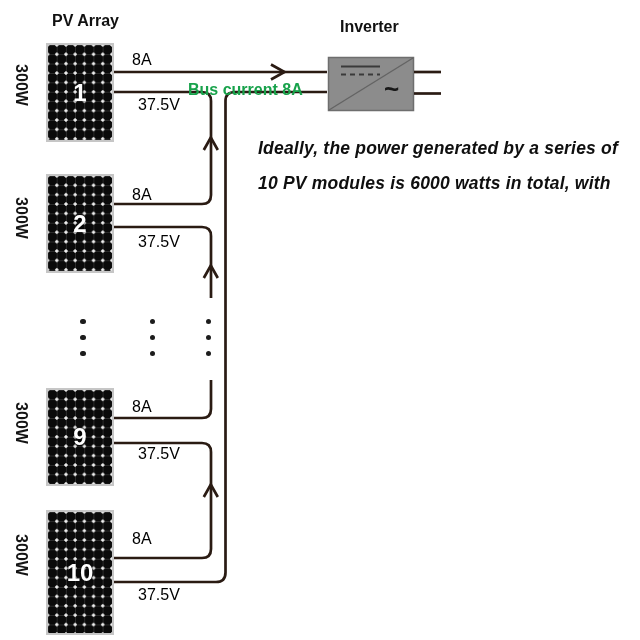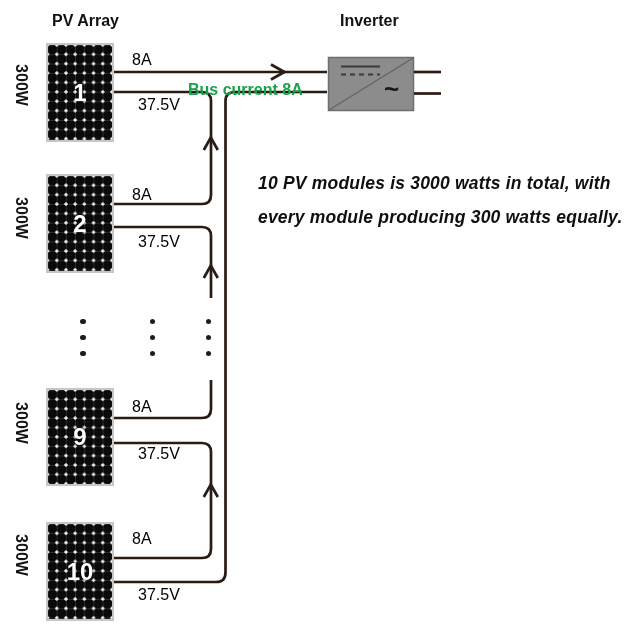--- a/index.html
+++ b/index.html
@@ -18,21 +18,21 @@
     position:absolute;left:46px;width:68px;box-sizing:border-box;
     border:2px solid #c6c6c6;background-color:#0a0a0a;
     background-image:
       radial-gradient(circle, #efefef 1.3px, rgba(0,0,0,0) 1.9px),
       linear-gradient(to right, #2e2e2e 1px, rgba(0,0,0,0) 1px),
       linear-gradient(to bottom, #2e2e2e 1px, rgba(0,0,0,0) 1px);
     background-size:9.2px 9.4px, 9.2px 9.4px, 9.2px 9.4px;
     background-position:4.2px 4.6px, 8.7px 0, 0 9.2px;
     display:flex;align-items:center;justify-content:center;
   }
-  .p1{top:43px;height:99px}.p2{top:174px;height:99px}.p9{top:388px;height:98px}.p10{top:522px;height:99px}
+  .p1{top:43px;height:99px}.p2{top:174px;height:99px}.p9{top:388px;height:98px}.p10{top:510px;height:125px}
   .pnum{font-size:24px;font-weight:700;color:#ffffff;text-shadow:0 0 3px rgba(0,0,0,.95);}
   .power{position:absolute;left:-28px;width:98px;text-align:center;transform:rotate(90deg);
          font-size:16px;font-weight:600;color:#141414;}
   .pw1{top:76px}.pw2{top:209px}.pw9{top:414px}.pw10{top:546px}
   .amp{left:132px}
   .a1{top:51px}.a2{top:186px}.a9{top:398px}.a10{top:530px}
   .volt{left:138px}
   .v1{top:96px}.v2{top:233px}.v9{top:445px}.v10{top:586px}
   .dot{position:absolute;width:5.5px;height:5.5px;border-radius:50%;background:#1c1c1c;}
   .ann{position:absolute;left:258px;font-size:17.5px;font-weight:600;font-style:italic;
@@ -68,21 +68,21 @@
     <path class="wire" d="M211 380 V409 Q211 418 202 418 H114"></path>
 
     <path class="wire" d="M114 443 H202 Q211 443 211 452 V549 Q211 558 202 558 H114"></path>
     <path class="arrow" d="M203.8 497 L210.8 484.5 L217.8 497"></path>
 
     <path class="wire" d="M414 72 H441"></path>
     <path class="wire" d="M414 93.5 H441"></path>
   </svg>
 
   <div class="lbl title" style="left:52px;top:12px">PV Array</div>
-  <div class="lbl title" style="left:340px;top:12px">Inverter</div>
+  <div class="lbl title" style="left:340px;top:18px">Inverter</div>
   <div class="bus-lbl">Bus current 8A</div>
 
   <div class="panel p1">
     <span class="pnum">1</span>
   </div>
   <div class="power pw1">300W</div>
   <div class="lbl amp a1">8A</div>
   <div class="lbl volt v1">37.5V</div>
 
   <div class="panel p2">
@@ -111,17 +111,17 @@
   <div class="dot" style="left:80.2px;top:318.7px"></div>
   <div class="dot" style="left:80.2px;top:334.7px"></div>
   <div class="dot" style="left:80.2px;top:350.7px"></div>
   <div class="dot" style="left:149.7px;top:318.7px"></div>
   <div class="dot" style="left:149.7px;top:334.7px"></div>
   <div class="dot" style="left:149.7px;top:350.7px"></div>
   <div class="dot" style="left:205.7px;top:318.7px"></div>
   <div class="dot" style="left:205.7px;top:334.7px"></div>
   <div class="dot" style="left:205.7px;top:350.7px"></div>
 
-  <div class="ann l2">10 PV modules is 3000 watts in total, with</div>
-  <div class="ann l3">every module producing 300 watts equally.</div>
+  <div class="ann l1">Ideally, the power generated by a series of</div>
+  <div class="ann l2">10 PV modules is 6000 watts in total, with</div>
 
 
 </div>
 
 </body></html>

